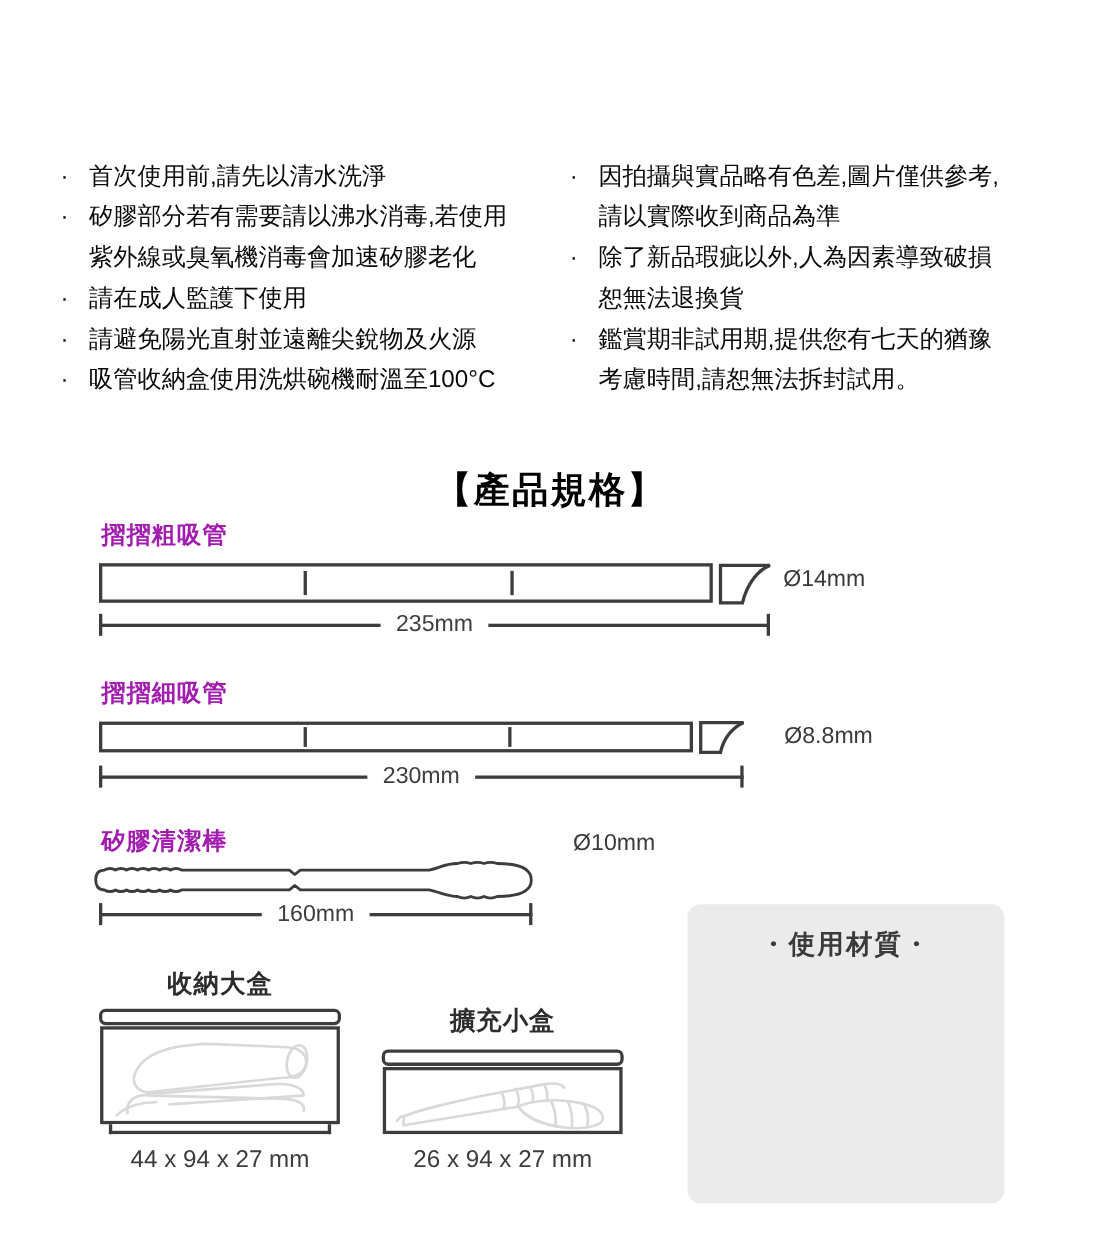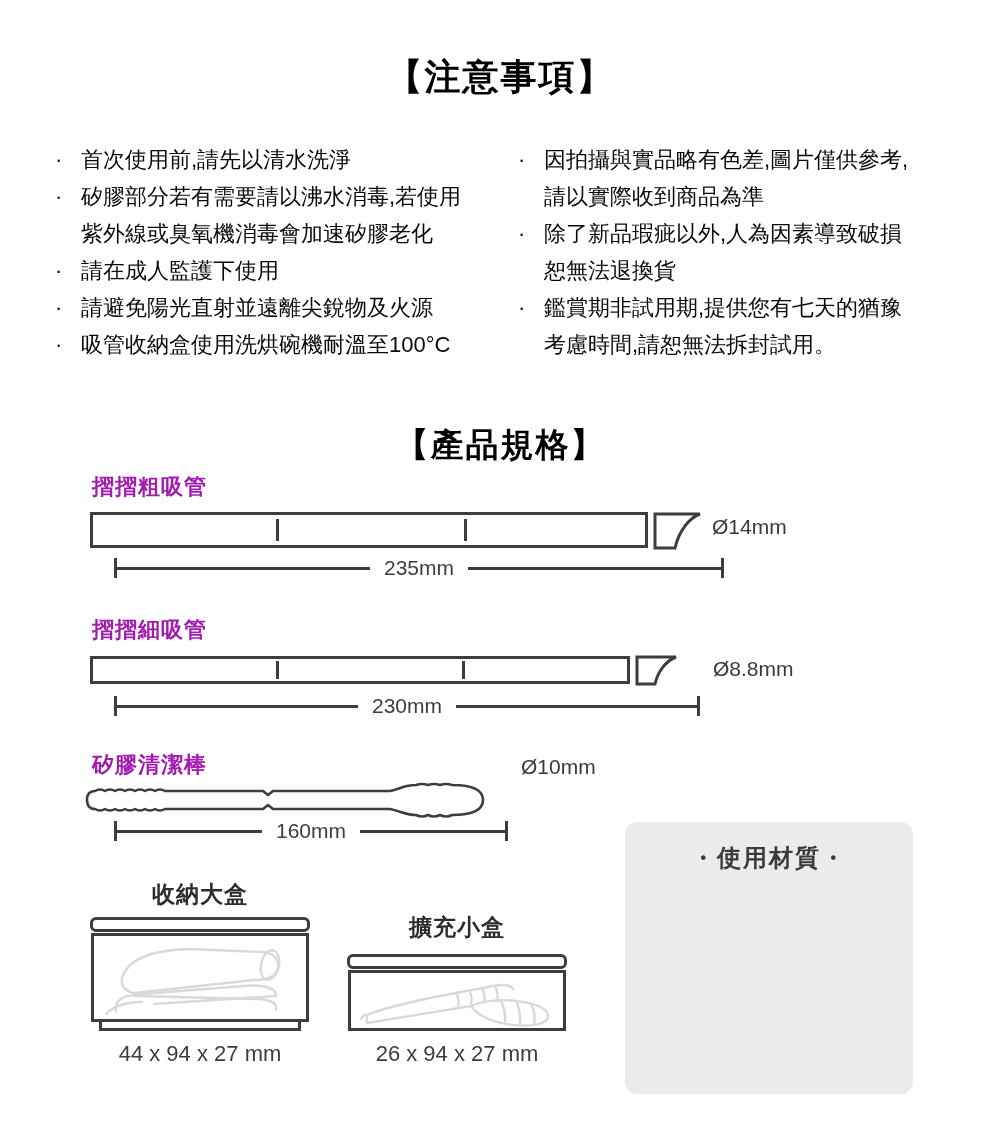--- a/index.html
+++ b/index.html
@@ -17,21 +17,21 @@
   .bullet-marker{width:26px;flex:0 0 26px;color:#0a0a0a;}
   .bullet-text{white-space:pre;}
   .bullet-text b{font-weight:400;}
 
   
   .spec-label{position:absolute;font-size:22px;font-weight:700;color:#a21caf;letter-spacing:1px;}
   .dia-label{position:absolute;font-size:21px;color:#3a3a3a;line-height:22px;}
   .straw-rect{position:absolute;background:#fff;border:3px solid #3d3d3d;box-sizing:border-box;}
   .straw-tick{position:absolute;width:3px;background:#3d3d3d;}
 
-  .dimline{position:absolute;height:20px;margin-left:24px;}
+  .dimline{position:absolute;height:20px;}
   .dl-line{position:absolute;left:0;right:0;top:8.5px;height:3px;background:#3d3d3d;}
   .dl-cap{position:absolute;top:0;width:3px;height:20px;background:#3d3d3d;}
   .dl-cap.left{left:0;} .dl-cap.right{right:0;}
   .dl-label{position:absolute;left:50%;top:50%;transform:translate(-50%,-50%);
             background:#fff;padding:0 14px;font-size:21px;color:#3d3d3d;white-space:nowrap;}
 
   .box-lid{position:absolute;border:3px solid #3d3d3d;border-radius:6px;background:#fff;box-sizing:border-box;}
   .box-body{position:absolute;border:3px solid #3d3d3d;background:#fff;box-sizing:border-box;}
   .box-lip{position:absolute;border:3px solid #3d3d3d;border-top:none;background:#fff;box-sizing:border-box;}
   .box-title{position:absolute;font-size:23px;font-weight:700;color:#2d2d2d;text-align:center;letter-spacing:1px;}
@@ -45,21 +45,20 @@
   .mat-lines{position:absolute;left:17px;top:60px;width:260px;}
   .mat-line{font-size:21px;line-height:30px;color:#2d2d2d;white-space:pre;}
   .mat-line b{font-weight:700;}
   svg{position:absolute;overflow:visible;}
 </style>
 </head>
 <body>
 
 <div id="page">
 
-  <div id="notice-title" class="sec-title">【注意事項】</div>
 
   <div class="bullet-col" style="left:55px;top:141px;width:445px;">
     <div class="bullet-item">
       <span class="bullet-marker">·</span>
       <span class="bullet-text">首次使用前,請先以清水洗淨</span>
     </div>
     <div class="bullet-item">
       <span class="bullet-marker">·</span>
       <span class="bullet-text">矽膠部分若有需要請以沸水消毒,若使用
 紫外線或臭氧機消毒會加速矽膠老化</span>

